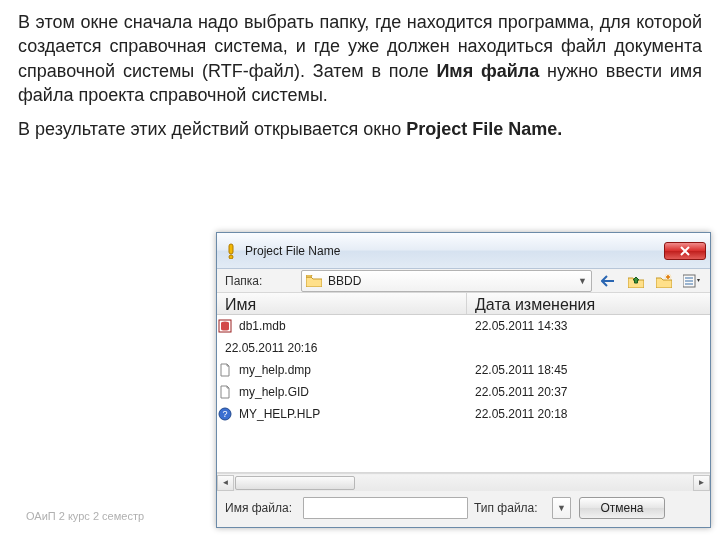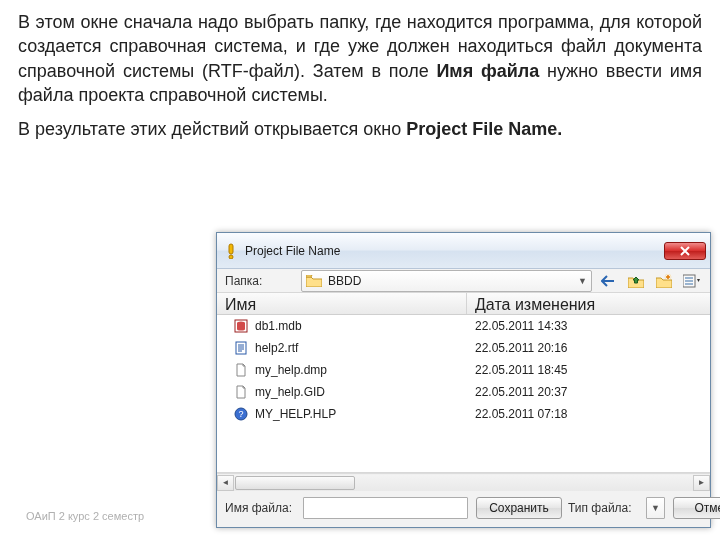--- a/index.html
+++ b/index.html
@@ -70,21 +70,21 @@
     border-bottom: 1px solid #cfcfcf;
     font-size:16px;
   }
   .col-name { width: 250px; padding:3px 8px; border-right:1px solid #d4d4d4;}
   .col-date { flex:1; padding:3px 8px;}
   .file-list {
     background:#fff; flex:1; overflow:auto;
     border-bottom:1px solid #d8d8d8;
   }
   .file-row { display:flex; height:22px; align-items:center; font-size:12px; cursor:pointer;}
-  .file-row .fname { width:250px; padding-left:16px; display:flex;align-items:center;gap:6px;}
+  .file-row .fname { width:250px; padding-left:0; display:flex;align-items:center;gap:6px;}
   .file-row .fdate { flex:1; padding-left:8px; }
   .ficon { width:16px;height:16px;display:flex;align-items:center;justify-content:center;}
 
   .bottom-rows { padding:6px 8px 8px 8px; display:flex; gap:6px; }
   .field-row { display:flex; align-items:center; gap:8px; }
   .text-input, .select-input {
     flex:1; height:22px; border:1px solid #adadad;
     background:#fff; border-radius:1px; padding:0 4px;
     font-size:12px;
   }
@@ -192,29 +192,20 @@
               <rect x="1" y="1" width="12" height="12" fill="#fff" stroke="#9a2121"></rect>
               <ellipse cx="7" cy="4" rx="4" ry="1.6" fill="#d24a4a"></ellipse>
               <path d="M3 4 V10 A4 1.6 0 0 0 11 10 V4" fill="#d24a4a"></path>
             </svg>
           </span>
           <span>db1.mdb</span>
         </div>
       <div class="fdate">22.05.2011 14:33</div>
     </div>
     <div class="file-row">
-      <div class="fname">
-          <span class="ficon">
-            <svg width="14" height="14" viewBox="0 0 14 14">
-              <rect x="2" y="1" width="10" height="12" fill="#fff" stroke="#2a5aa8"></rect>
-              <path d="M4 4 H10 M4 6 H10 M4 8 H10 M4 10 H8" stroke="#2a5aa8"></path>
-            </svg>
-          </span>
-          <span>help2.rtf</span>
-        </div>
       <div class="fdate">22.05.2011 20:16</div>
     </div>
     <div class="file-row">
       <div class="fname">
           <span class="ficon">
             <svg width="14" height="14" viewBox="0 0 14 14">
               <path d="M3 1 H9 L11 3 V13 H3 Z" fill="#fff" stroke="#888"></path>
               <path d="M9 1 V3 H11" fill="none" stroke="#888"></path>
             </svg>
           </span>
@@ -237,37 +228,36 @@
     <div class="file-row">
       <div class="fname">
           <span class="ficon">
             <svg width="14" height="14" viewBox="0 0 14 14">
               <circle cx="7" cy="7" r="6" fill="#3b6fd1" stroke="#234a8e"></circle>
               <text x="7" y="10" font-size="9" text-anchor="middle" fill="#fff" font-family="Arial">?</text>
             </svg>
           </span>
           <span>MY_HELP.HLP</span>
         </div>
-      <div class="fdate">22.05.2011 07:18</div>
+      <div class="fdate">22.05.2011 20:18</div>
     </div>
   </div>
 
   <div class="scrollbar-h">
     <div class="sb-btn">◄</div>
     <div class="sb-track">
         <div class="sb-thumb"></div>
       </div>
     <div class="sb-btn">►</div>
   </div>
 
   <div class="bottom-rows">
     <div class="field-row">
       <span class="lbl">Имя файла:</span>
       <input class="text-input" value="" style="">
-      <div class="btn">Сохранить</div>
     </div>
     <div class="field-row">
       <span class="lbl">Тип файла:</span>
       <div class="select-input">
         <span></span>
         <span class="chev">▼</span>
       </div>
       <div class="btn">Отмена</div>
     </div>
   </div>

